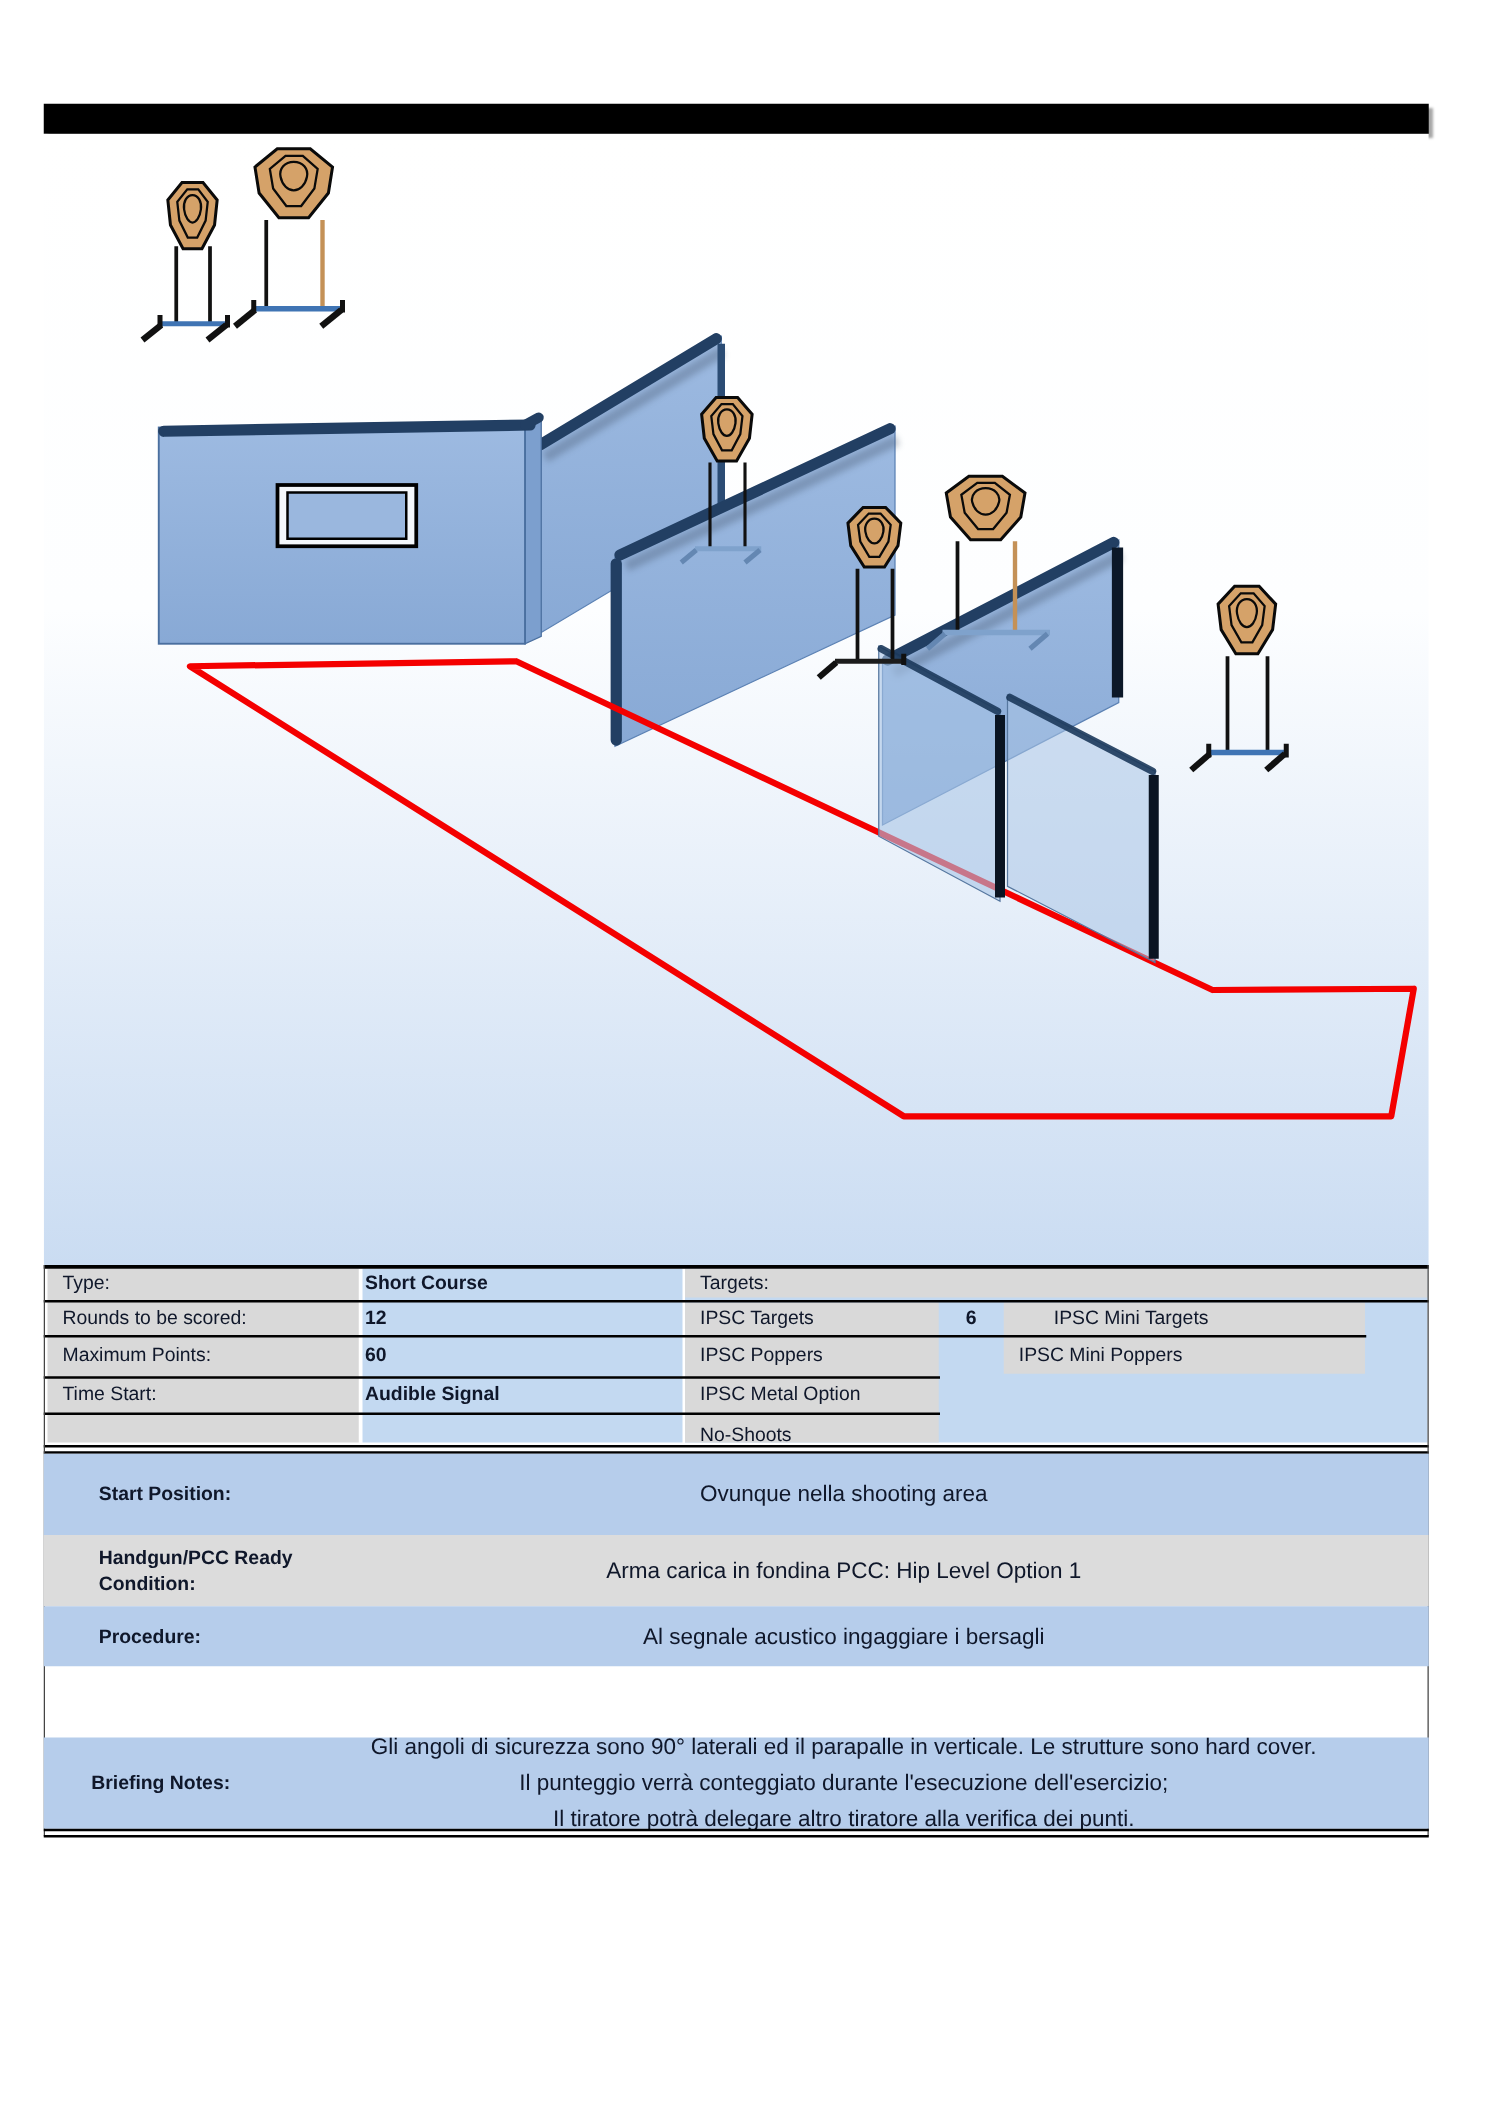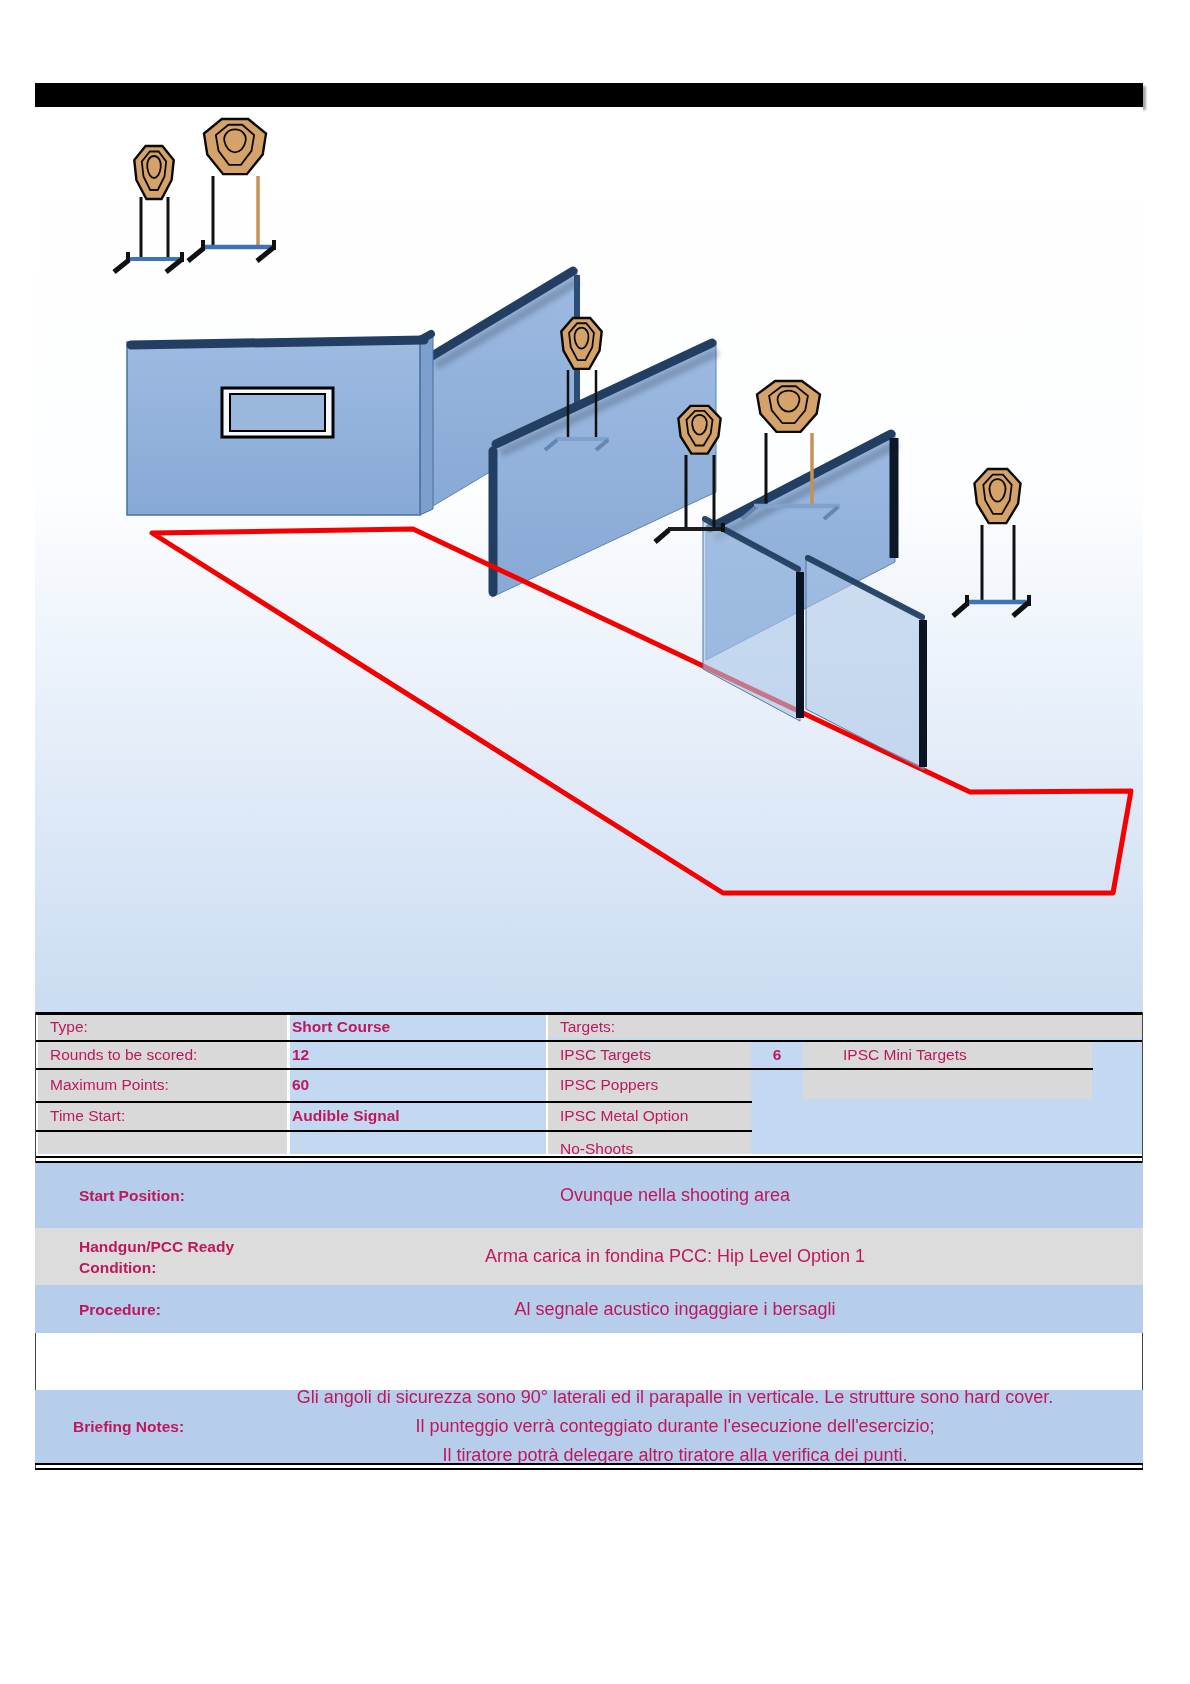--- a/index.html
+++ b/index.html
@@ -1,17 +1,17 @@
 <!DOCTYPE html>
 <html><head>
 <meta charset="utf-8">
 <style>
   html,body{margin:0;padding:0;background:#ffffff;}
   .sheet{position:relative;width:1190px;height:1684px;background:#ffffff;overflow:hidden;
-         font-family:"Liberation Sans","DejaVu Sans",sans-serif;color:#be185d;}
+         font-family:"Liberation Sans","DejaVu Sans",sans-serif;color:#0f172a;}
   .black-bar{position:absolute;left:35px;top:83px;width:1108px;height:24px;background:#000;
              box-shadow:3px 3px 2px rgba(0,0,0,.35);}
   .diagram-svg{position:absolute;left:35px;top:107px;width:1108px;height:905px;display:block;}
   .hline{position:absolute;background:#000;height:2px;}
   .vline{position:absolute;background:#444;width:1px;}
   .cell{position:absolute;font-size:15.5px;display:flex;align-items:center;white-space:nowrap;}
   .pl{padding-left:12px;}
   .bold{font-weight:bold;}
   .gray{background:#d9d9d9;}
   .blue{background:#c3d9f1;}
@@ -173,20 +173,21 @@
   <div class="cell pl" style="left:38px;top:1103px;width:249px;height:26px;">Time Start:</div>
   <div class="cell bold" style="left:292px;top:1103px;width:254px;height:26px;">Audible Signal</div>
 
   <div class="cell pl" style="left:548px;top:1015px;width:594px;height:23px;">Targets:</div>
   <div class="cell pl" style="left:548px;top:1042px;width:203px;height:25px;">IPSC Targets</div>
   <div class="cell pl" style="left:548px;top:1070px;width:203px;height:29px;text-align:center;">IPSC Poppers</div>
   <div class="cell pl" style="left:548px;top:1103px;width:203px;height:26px;">IPSC Metal Option</div>
   <div class="cell pl" style="left:548px;top:1132px;width:203px;height:34px;">No-Shoots</div>
   <div class="cell bold" style="left:754px;top:1042px;width:46px;height:25px;justify-content:center;">6</div>
   <div class="cell pl" style="left:803px;top:1042px;width:289px;height:25px;padding-left:40px;">IPSC Mini Targets</div>
+  <div class="cell pl" style="left:803px;top:1070px;width:289px;height:29px;">IPSC Mini Poppers</div>
 
   <div class="hline" style="left:35px;top:1012px;width:1108px;height:3px;"></div>
   <div class="hline" style="left:35px;top:1040px;width:1108px;"></div>
   <div class="hline" style="left:35px;top:1068px;width:1058px;"></div>
   <div class="hline" style="left:35px;top:1101px;width:717px;"></div>
   <div class="hline" style="left:35px;top:1130px;width:717px;"></div>
   <div class="hline" style="left:35px;top:1156px;width:1108px;"></div>
   <div class="hline" style="left:35px;top:1161px;width:1108px;"></div>
   <div class="vline" style="left:35px;top:1012px;height:457px;"></div>
   <div class="vline" style="left:1142px;top:1012px;height:457px;"></div>

